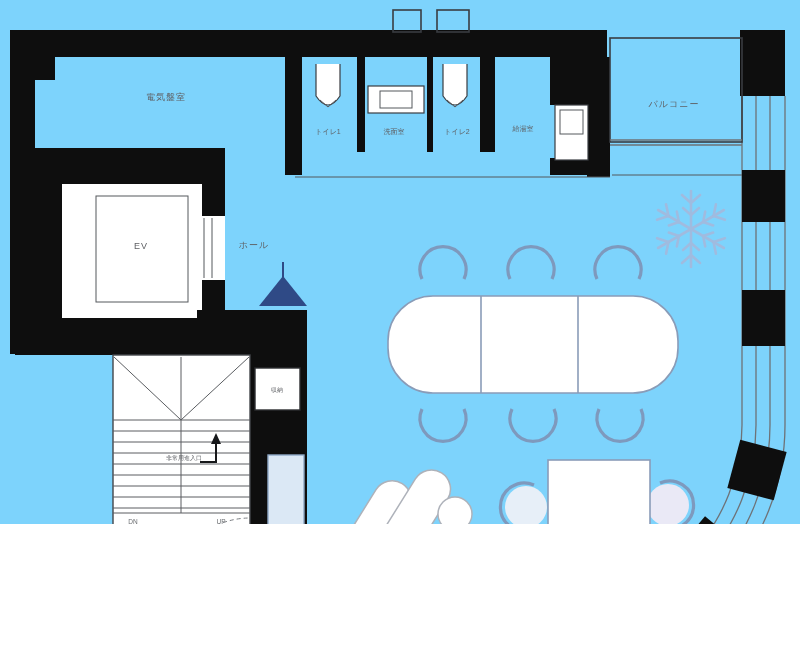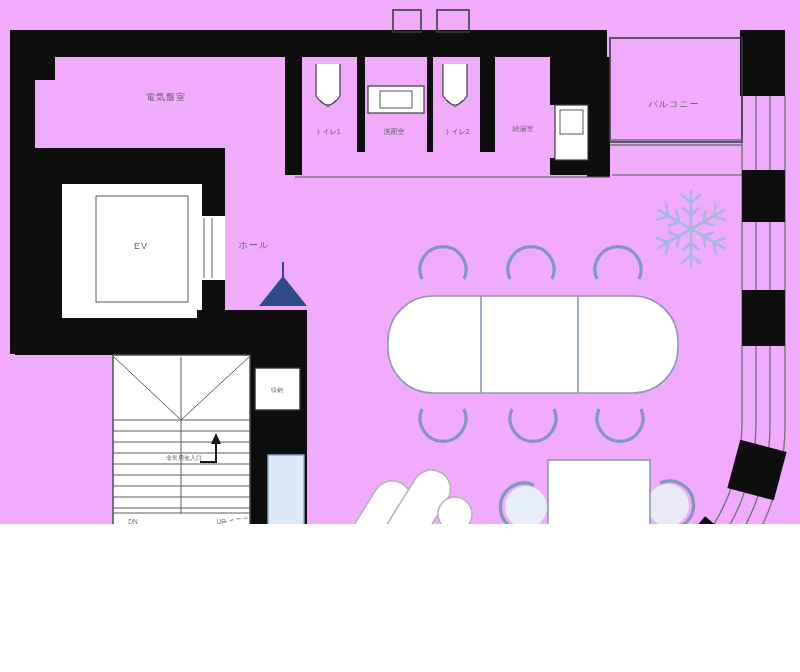--- a/index.html
+++ b/index.html
@@ -1,16 +1,16 @@
 <!DOCTYPE html>
 <html><head>
 <meta charset="utf-8">
 <style>
   html,body{margin:0;padding:0;background:#ffffff;}
-  .canvas{position:relative;width:800px;height:524px;background:#f0abfc;overflow:hidden;}
+  .canvas{position:relative;width:800px;height:524px;background:#7dd3fc;overflow:hidden;}
   svg{display:block;}
   .wall{fill:#0e0e0e;stroke:none;}
   .thin{stroke:#55585c;stroke-width:1;fill:none;}
   .thin2{stroke:#3a3d42;stroke-width:1.6;fill:none;}
   .glaze{stroke:#6e7277;stroke-width:1.3;fill:none;}
   .room-outline{stroke:#2b2d30;stroke-width:1.4;fill:#ffffff;}
   .furn{stroke:#8a9cb8;stroke-width:1.6;fill:#ffffff;}
   .chair{stroke:#7e99bd;stroke-width:3.2;fill:none;}
   .sofa{stroke:#aeb2ba;stroke-width:1.5;fill:#ffffff;}
   .fix{stroke:#3a3d42;stroke-width:1.2;fill:#ffffff;}

